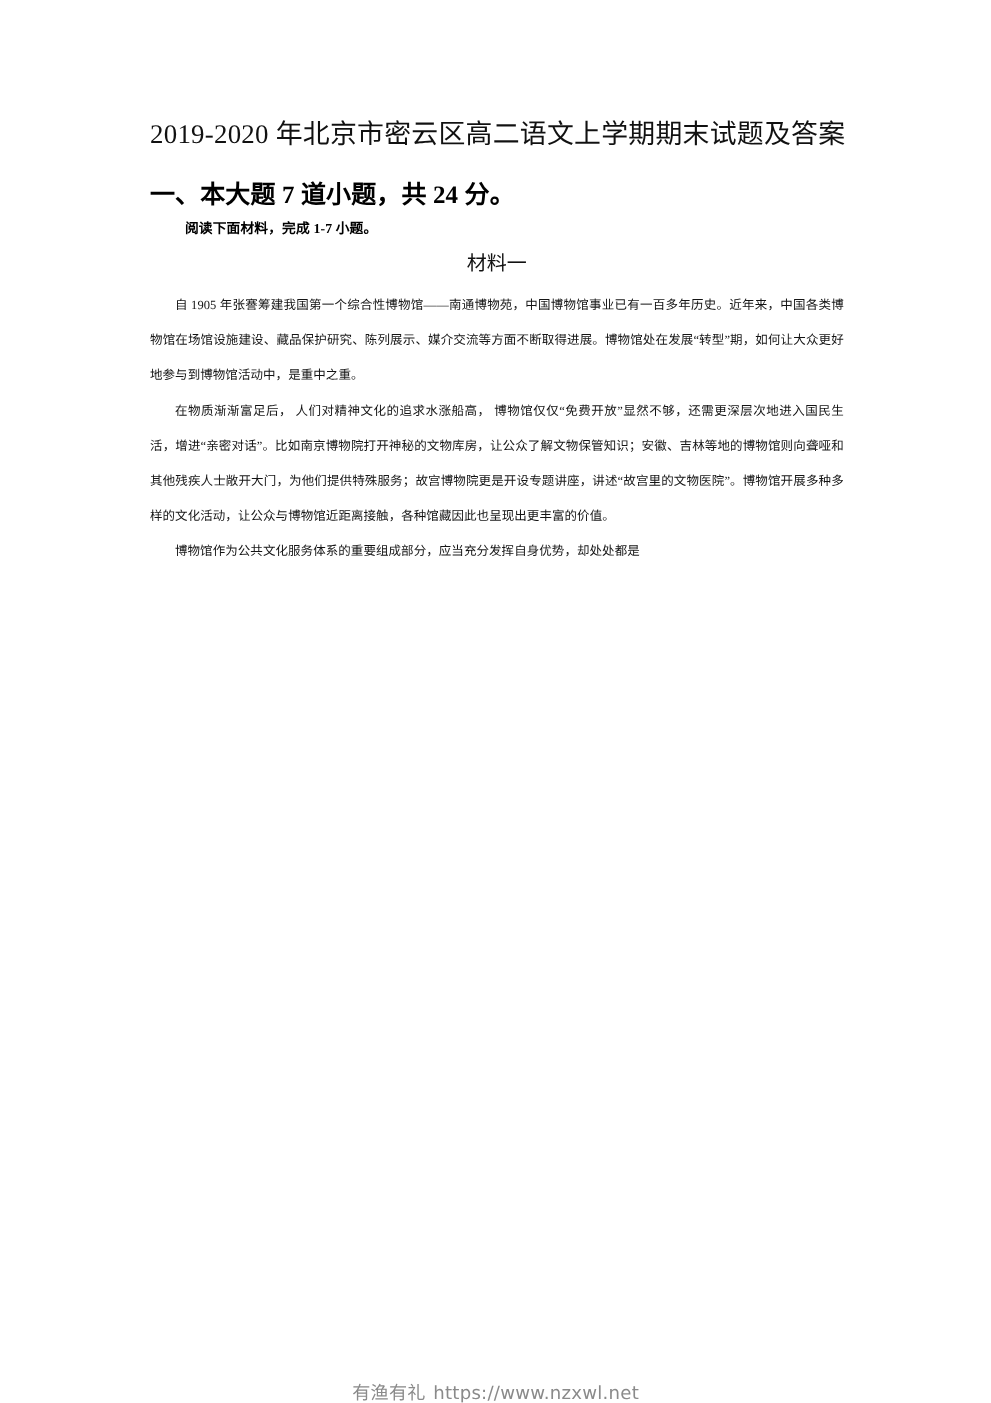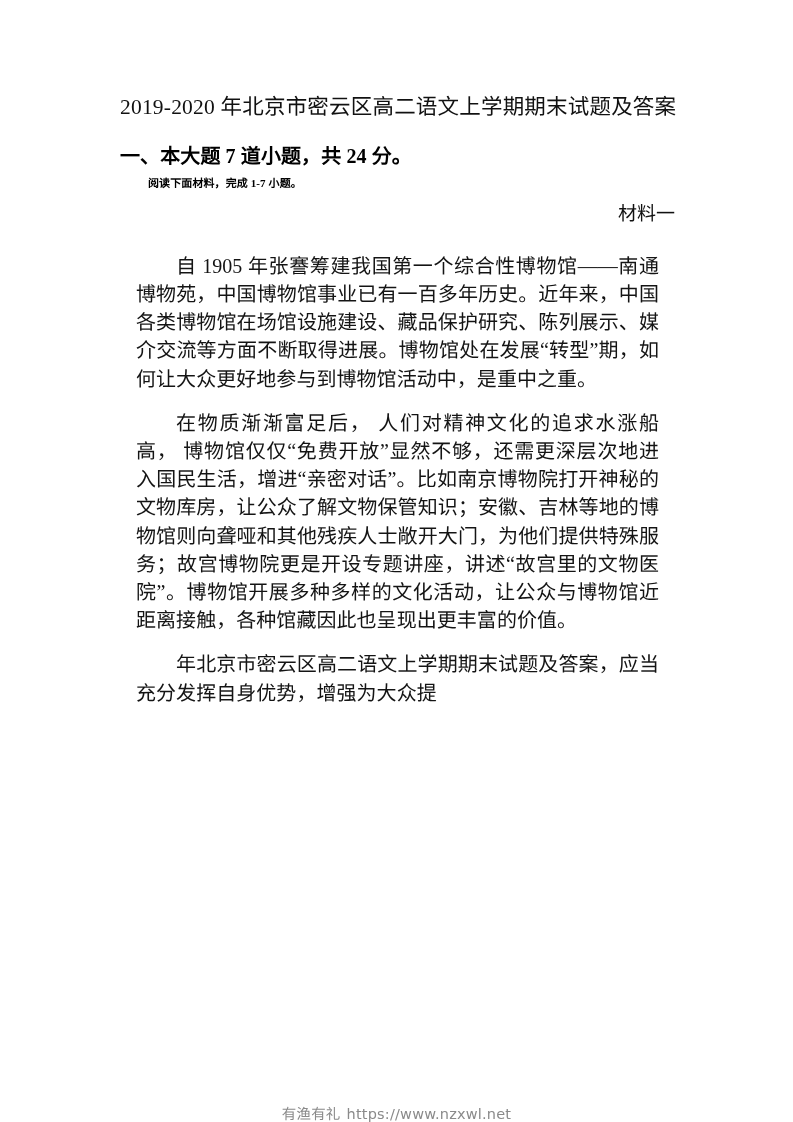--- a/index.html
+++ b/index.html
@@ -57,34 +57,34 @@
     font-size: 11px;
     font-weight: bold;
     line-height: 1.5;
     letter-spacing: 0.1px;
     color: #000;
   }
 
   .material-label {
     margin: 0;
     padding-top: 8px;
-    text-align: right;
-    font-size: 19px;
+    text-align: center;
+    font-size: 16px;
     font-weight: 400;
     line-height: 1.6;
     color: #111;
   }
 
   .body-block {
     padding-top: 6px;
   }
 
   p.para {
-    margin: 16px;
-    font-size: 20px;
+    margin: 0;
+    font-size: 10px;
     line-height: 28.2px;
     text-align: justify;
     text-justify: inter-ideograph;
     text-indent: 2em;
     color: #141414;
     letter-spacing: 0.05px;
     word-break: break-all;
   }
 
   .footer {
@@ -110,20 +110,20 @@
 
   <div class="section-heading">一、本大题 7 道小题，共 24 分。</div>
 
   <div class="sub-heading">阅读下面材料，完成 1-7 小题。</div>
 
   <div class="material-label">材料一</div>
 
   <div class="body-block">
     <p class="para">自 1905 年张謇筹建我国第一个综合性博物馆——南通博物苑，中国博物馆事业已有一百多年历史。近年来，中国各类博物馆在场馆设施建设、藏品保护研究、陈列展示、媒介交流等方面不断取得进展。博物馆处在发展“转型”期，如何让大众更好地参与到博物馆活动中，是重中之重。</p>
     <p class="para">在物质渐渐富足后， 人们对精神文化的追求水涨船高， 博物馆仅仅“免费开放”显然不够，还需更深层次地进入国民生活，增进“亲密对话”。比如南京博物院打开神秘的文物库房，让公众了解文物保管知识；安徽、吉林等地的博物馆则向聋哑和其他残疾人士敞开大门，为他们提供特殊服务；故宫博物院更是开设专题讲座，讲述“故宫里的文物医院”。博物馆开展多种多样的文化活动，让公众与博物馆近距离接触，各种馆藏因此也呈现出更丰富的价值。</p>
-    <p class="para">年北京市密云区高二语文上学期期末试题及答案，应当充分发挥自身优势，增强为大众提</p>
+    <p class="para">博物馆作为公共文化服务体系的重要组成部分，应当充分发挥自身优势，却处处都是</p>
   </div>
 
 </div>
 
 <div class="footer">
   <span class="brand">有渔有礼</span><span class="url">https://www.nzxwl.net</span>
 </div>
 
 </body></html>

